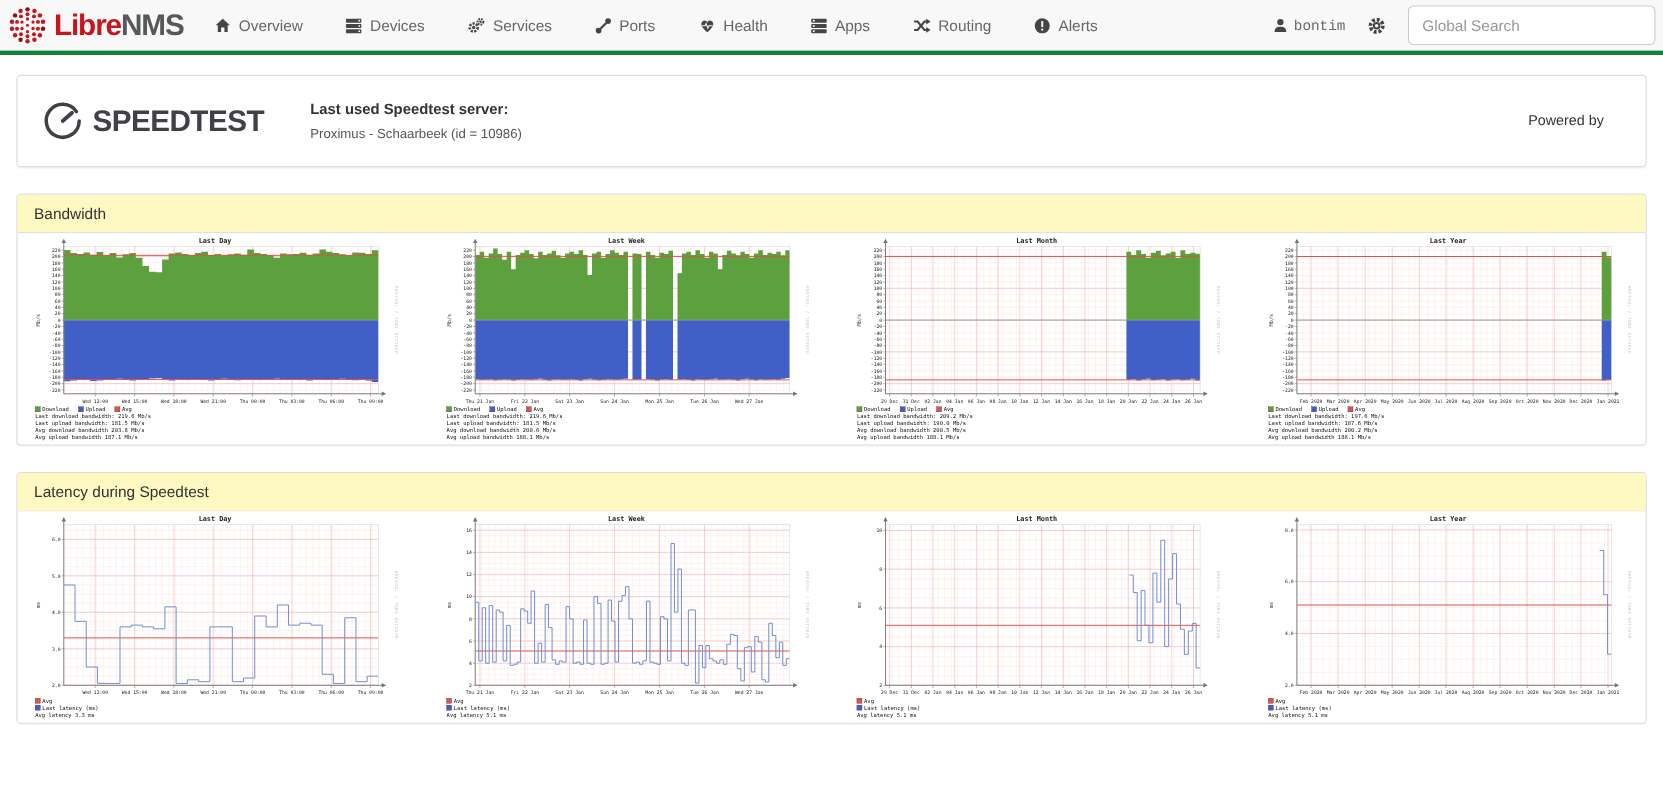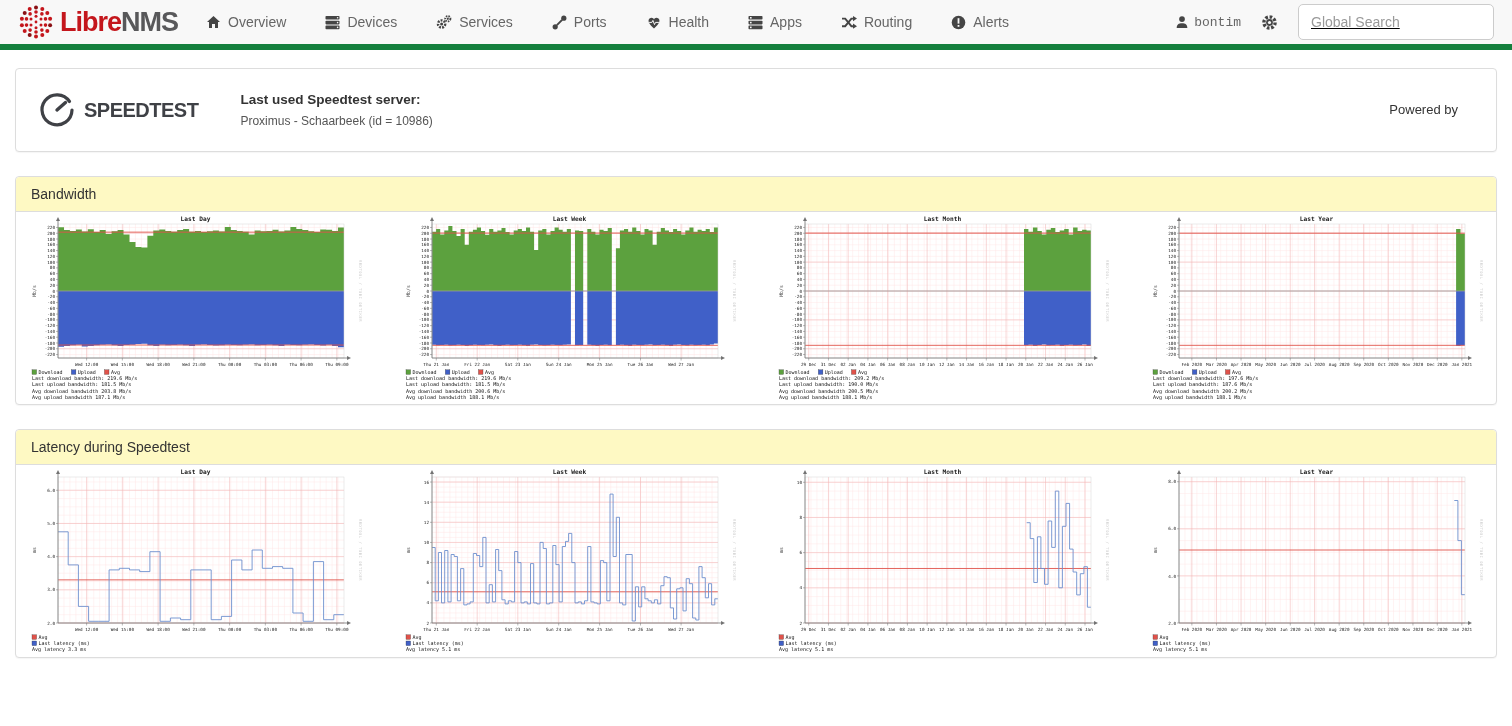--- a/index.html
+++ b/index.html
@@ -1,43 +1,43 @@
 <!DOCTYPE html>
 <html><head>
 <meta charset="utf-8">
 <style>
   * { box-sizing: border-box; margin: 0; padding: 0; }
   html,body { width:1512px; background:#fff; font-family:"Liberation Sans", sans-serif; }
 
   
-  .navbar { height:50px; background:#f8f8f8; border-bottom:6px solid #15803d; display:flex; align-items:center; padding:0 18px; }
+  .navbar { height:50px; background:#f8f8f8; border-bottom:4px solid #15803d; display:flex; align-items:center; padding:0 7px; }
   .brand { display:flex; align-items:center; gap:6px; margin-right:28px; cursor:pointer; }
   .brand-text { font-size:27px; font-weight:bold; letter-spacing:-1px; }
   .brand-libre { color:#c4161c; }
   .brand-nms { color:#58585a; }
   .nav-items { display:flex; align-items:center; gap:39px; flex:1; }
   .nav-item { display:flex; align-items:center; gap:7px; color:#666; font-size:14px; cursor:pointer; }
   .nav-item svg { fill:#454545; }
   .nav-right { display:flex; align-items:center; gap:20px; }
   .nav-user { display:flex; align-items:center; gap:5px; color:#666; font-size:13px; cursor:pointer;font-family:Liberation Mono, monospace; }
   .nav-user svg, .nav-gear svg { fill:#454545; }
   .nav-gear { cursor:pointer; display:flex; align-items:center; }
-  .search-input { width:196px; height:36px; border:1px solid #ccc; border-radius:5px; padding:0 12px; font-size:14px; color:#000000; background:#fff; outline:none; font-family:"Liberation Sans",sans-serif;text-decoration:underline; }
+  .search-input { width:225px; height:36px; border:1px solid #ccc; border-radius:5px; padding:0 12px; font-size:14px; color:#000000; background:#fff; outline:none; font-family:"Liberation Sans",sans-serif; }
   .search-input::placeholder { color:#999; }
 
   
   .content { padding:18px 15px 20px; }
   .panel { border:1px solid #ddd; border-radius:4px; background:#fff; margin-bottom:24px; box-shadow:0 1px 1px rgba(0,0,0,.04); }
   .panel-heading { background:#fef9c3; border-bottom:1px solid #ddd; border-radius:4px 4px 0 0; padding:9px 15px; font-size:14px; color:#333; }
   .panel-body { padding:10px 12px 14px; }
 
   
   .st-panel { display:flex; align-items:center; padding:14px 22px; min-height:84px; }
   .st-logo { display:flex; align-items:center; gap:8px; }
-  .st-logo-text { font-size:20px; font-weight:bold; color:#3f4146; letter-spacing:-0.5px; }
+  .st-logo-text { font-size:27px; font-weight:bold; color:#3f4146; letter-spacing:-0.5px; }
   .st-info { margin-left:42px; }
   .st-label { font-size:13.5px; font-weight:bold; color:#333; margin-bottom:7px; }
   .st-value { font-size:12px; color:#555; }
   .ookla { margin-left:auto; padding-right:16px; }
   .powered-by { font-size:13px; color:#333; margin-bottom:2px; padding-left:2px; }
   .ookla-word { display:flex; align-items:flex-end; }
   .ookla-text { font-size:37px; font-weight:bold; color:#3f4146; letter-spacing:1px; line-height:0.85; }
   .ookla-reg { font-size:8px; color:#888; margin-bottom:22px; }
 
   .graphs-row { display:flex; justify-content:space-between; padding:2px 12px; }

